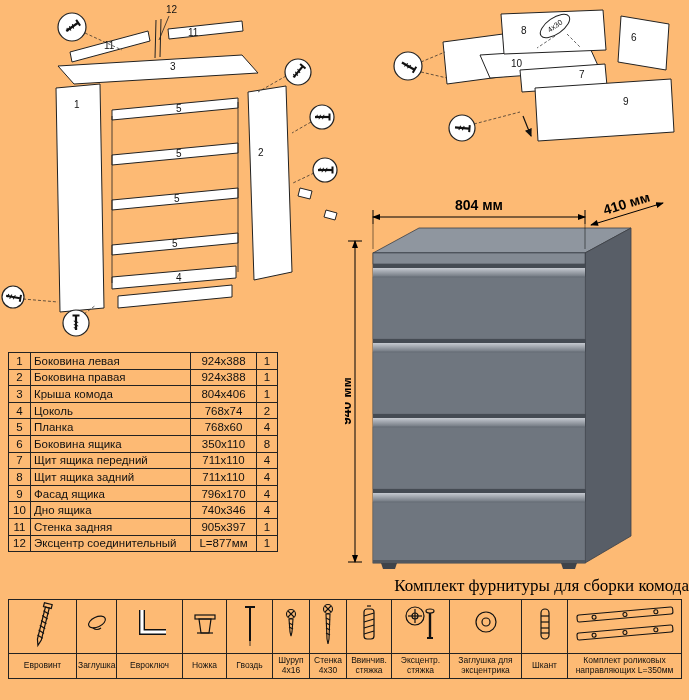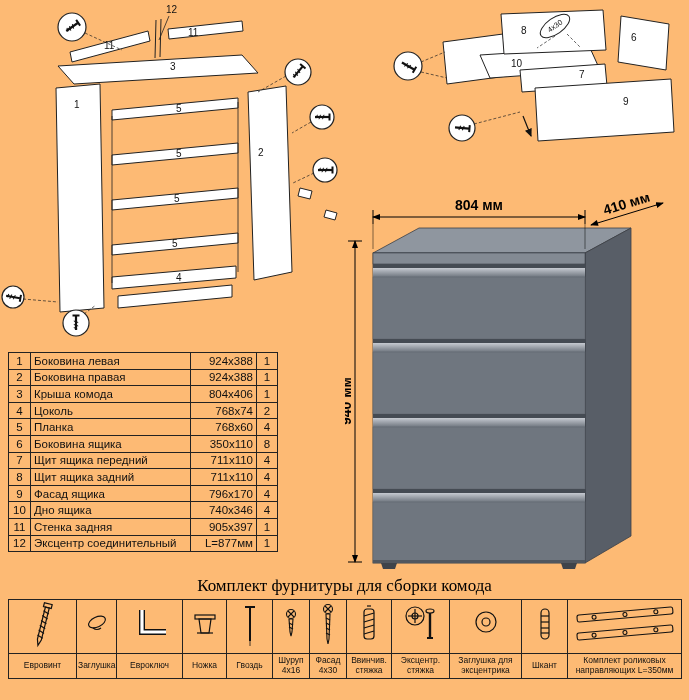--- a/index.html
+++ b/index.html
@@ -5,26 +5,26 @@
   * { margin:0; padding:0; box-sizing:border-box; }
   body { background:#fff; font-family:"Liberation Sans", sans-serif; }
   .sheet { position:relative; width:689px; height:700px; background:#fdba74; overflow:hidden; }
   .abs { position:absolute; }
 
   
   .parts-table { border-collapse:collapse; color:#111; font-size:11.5px; }
   .parts-table td { border:1px solid #222; padding:0 3px; height:16.6px; line-height:1.05; white-space:nowrap; }
   .c-num { width:22px; text-align:center; }
   .c-name { width:160px; text-align:left; }
-  .c-size { width:66px; text-align:right; }
+  .c-size { width:66px; text-align:center; }
   .c-qty { width:21px; text-align:center; }
   .indent { padding-left:16px;margin-top:20px; }
 
   
-  .hw-title { font-family:"Liberation Serif", serif; font-size:17px; color:#000; text-align:center; }
+  .hw-title { font-family:"Liberation Serif", serif; font-size:17px; color:#000; text-align:right; }
   .hw-table { border-collapse:collapse; table-layout:fixed; }
   .hw-table td { border:1px solid #222; text-align:center; vertical-align:middle; color:#111; overflow:hidden; }
   .hw-icons td { height:54px; }
   .hw-names td { font-size:8.5px; line-height:1.15; height:25px; padding:1px;text-align:center; }
   .hw-qty td { font-size:13px; height:18px; }
 
   svg text { font-family:"Liberation Sans", sans-serif; }
   .plabel { font-size:10px; fill:#111; }
   .dim { font-size:14px; font-weight:bold; fill:#000; }
   .ovallabel { font-size:7.5px; fill:#111; }
@@ -447,21 +447,21 @@
           </svg>
         </td>
       </tr>
       <tr class="hw-names">
         <td>Евровинт</td>
         <td>Заглушка</td>
         <td>Евроключ</td>
         <td>Ножка</td>
         <td>Гвоздь</td>
         <td>Шуруп 4x16</td>
-        <td>Фасад 4x30</td>
+        <td>Стенка 4x30</td>
         <td>Ввинчив. стяжка</td>
         <td>Эксцентр. стяжка</td>
         <td>Заглушка для эксцентрика</td>
         <td>Шкант</td>
         <td>Комплект роликовых направляющих L=350мм</td>
       </tr>
     </tbody>
   </table>
 
 </div>

